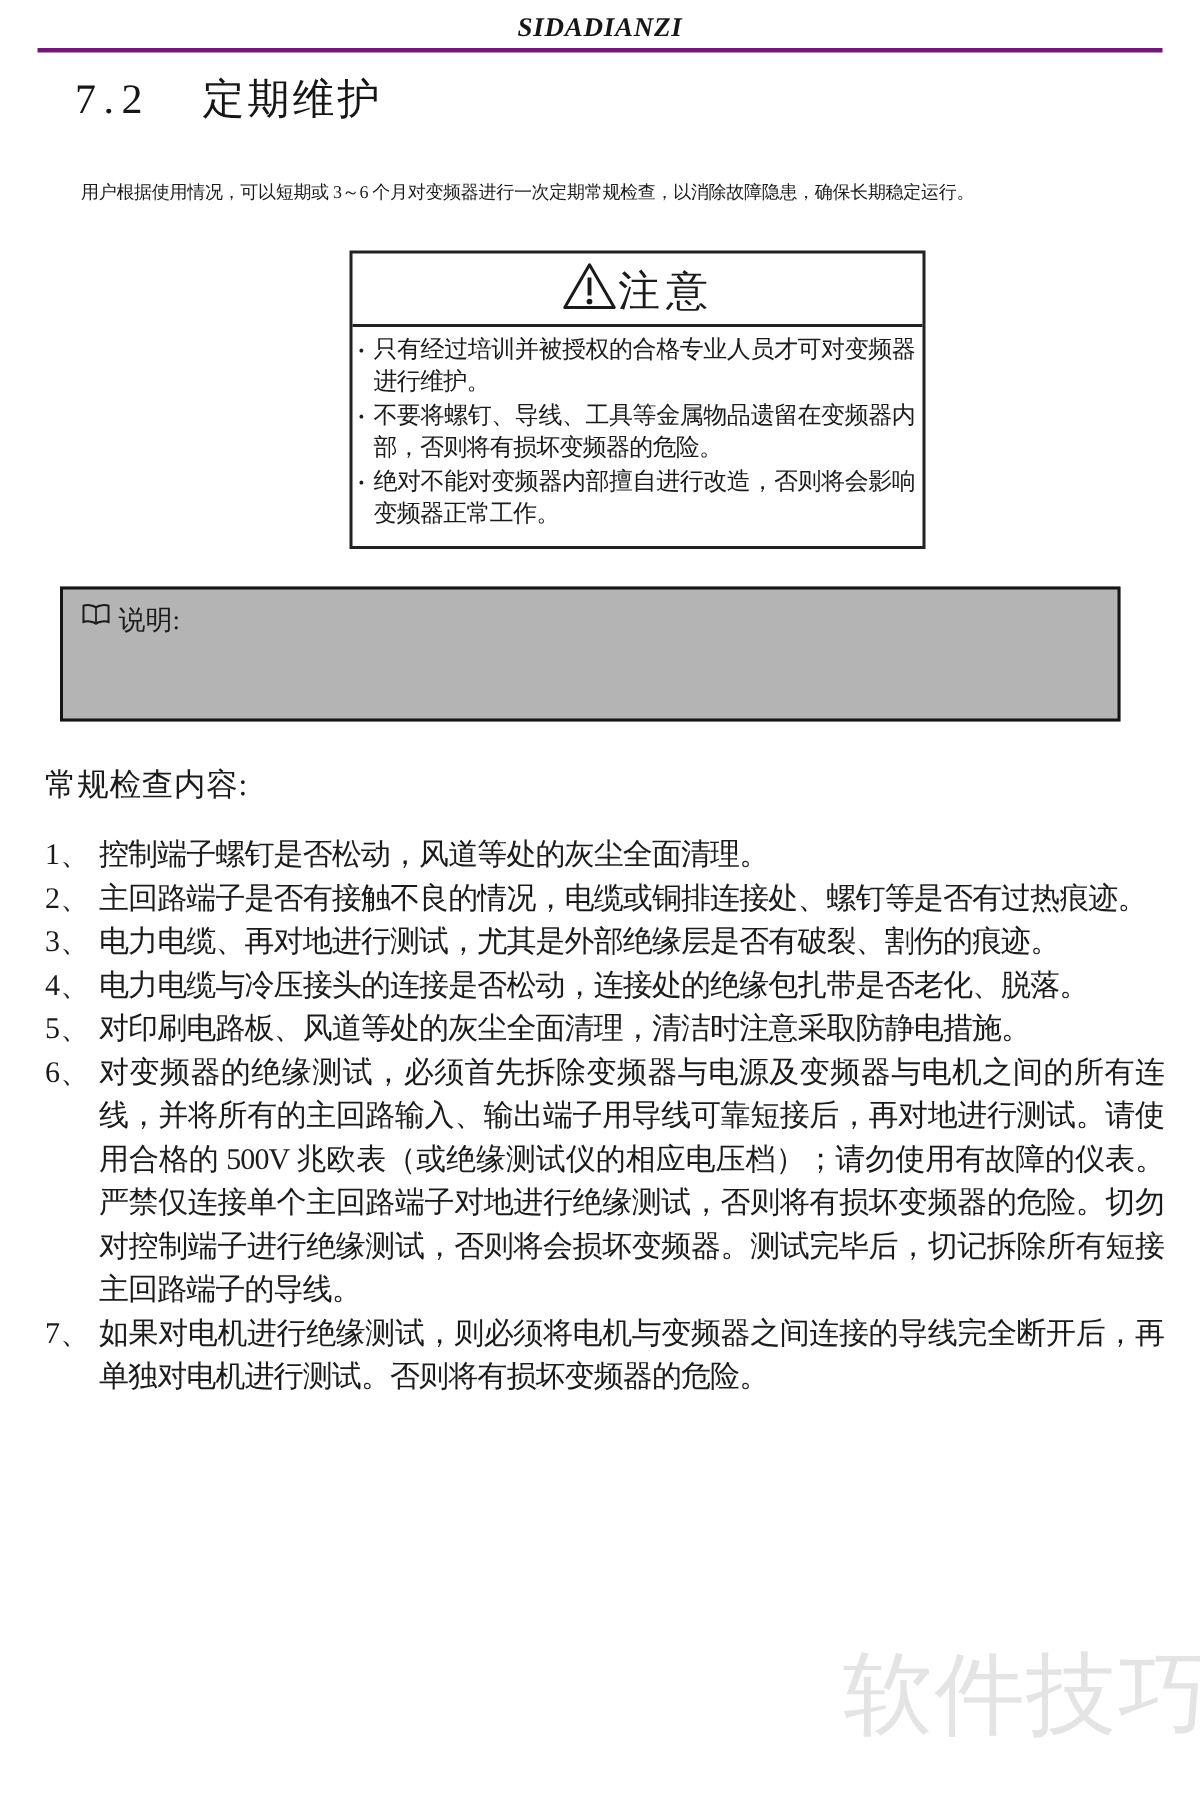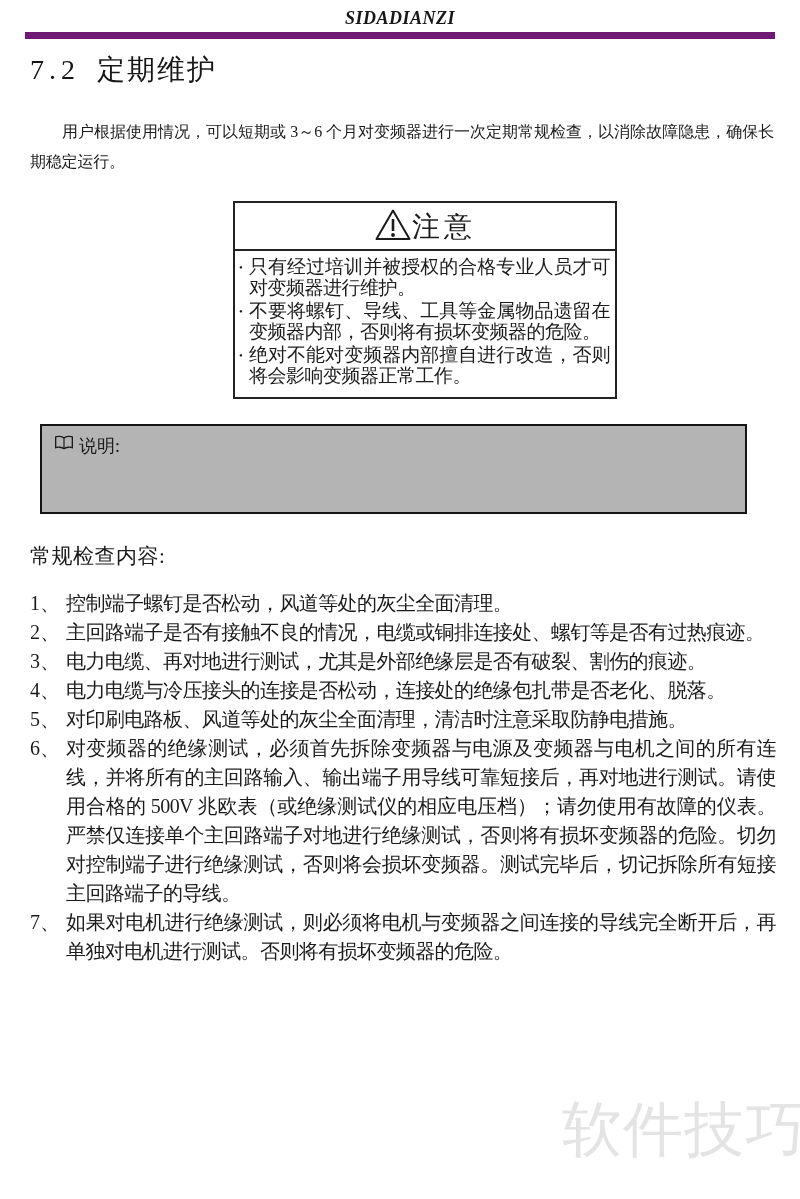--- a/index.html
+++ b/index.html
@@ -14,45 +14,45 @@
     height: 1199px;
     margin: 0 auto;
     background: #ffffff;
     overflow: hidden;
   }
 
   
   .page-header {
     margin: 8px 25px 0 25px;
     text-align: center;
-    border-bottom: 7px solid #701a75;
+    border-bottom: 3px solid #701a75;
     padding-bottom: 3px;
   }
   .brand {
     font-style: italic;
     font-weight: bold;
     font-size: 18px;
     letter-spacing: 0.5px;
     color: #161616;
   }
 
   
   .section-heading {
     margin: 12px 0 0 30px;
     font-size: 28px;
     font-weight: normal;
     color: #161616;
   }
-  .section-number { letter-spacing: 5px; }
-  .section-title { margin-left: 10px; letter-spacing: 2px; }
+  .section-number { letter-spacing: 5px; margin-left: 20px; }
+  .section-title { margin-left: 28px; letter-spacing: 2px; }
 
   
   .intro {
     margin: 28px 26px 0 30px;
-    font-size: 16px;
+    font-size: 12px;
     line-height: 30px;
     text-indent: 2em;
     letter-spacing: -0.2px;
     text-align: justify;
   }
 
   
   .caution-box {
     width: 384px;
     margin: 24px 0 0 233px;
@@ -77,21 +77,21 @@
     margin-bottom: 3px;
   }
   .caution-item .dot {
     flex: 0 0 10px;
     font-size: 11px;
     line-height: 20px;
     color: #1b1b1b;
   }
   .caution-item .c-text {
     flex: 1;
-    font-size: 19px;
+    font-size: 16px;
     line-height: 20.5px;
     letter-spacing: -0.5px;
     text-align: justify;
   }
 
   
   .note-box {
     margin: 25px 53px 0 40px;
     height: 90px;
     background: #b4b4b4;

